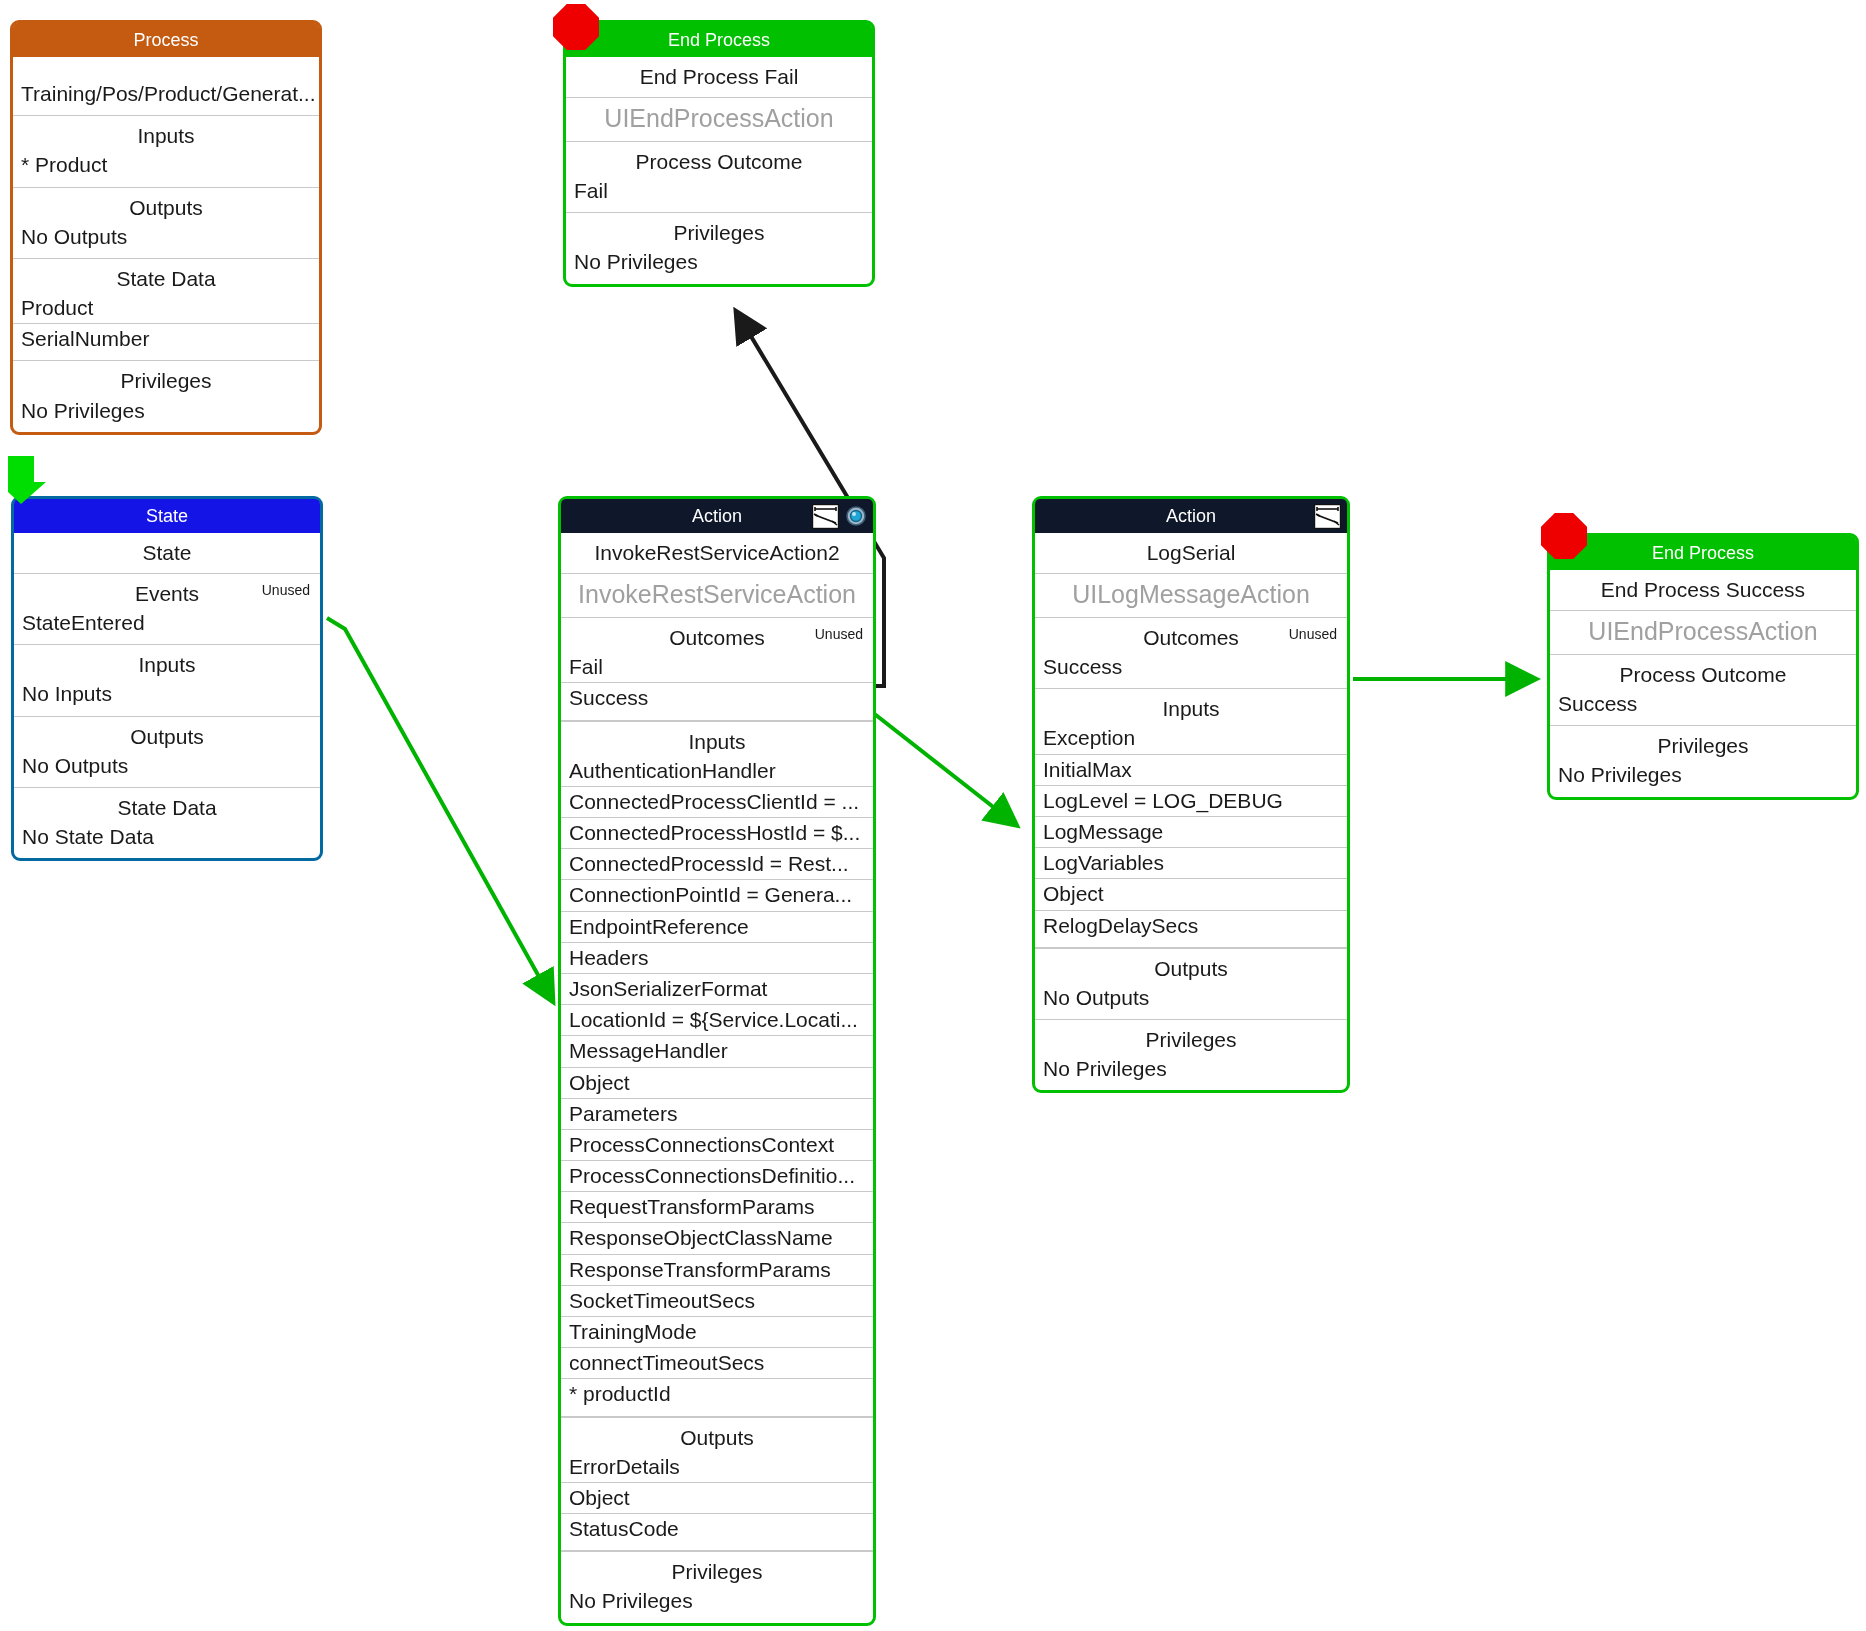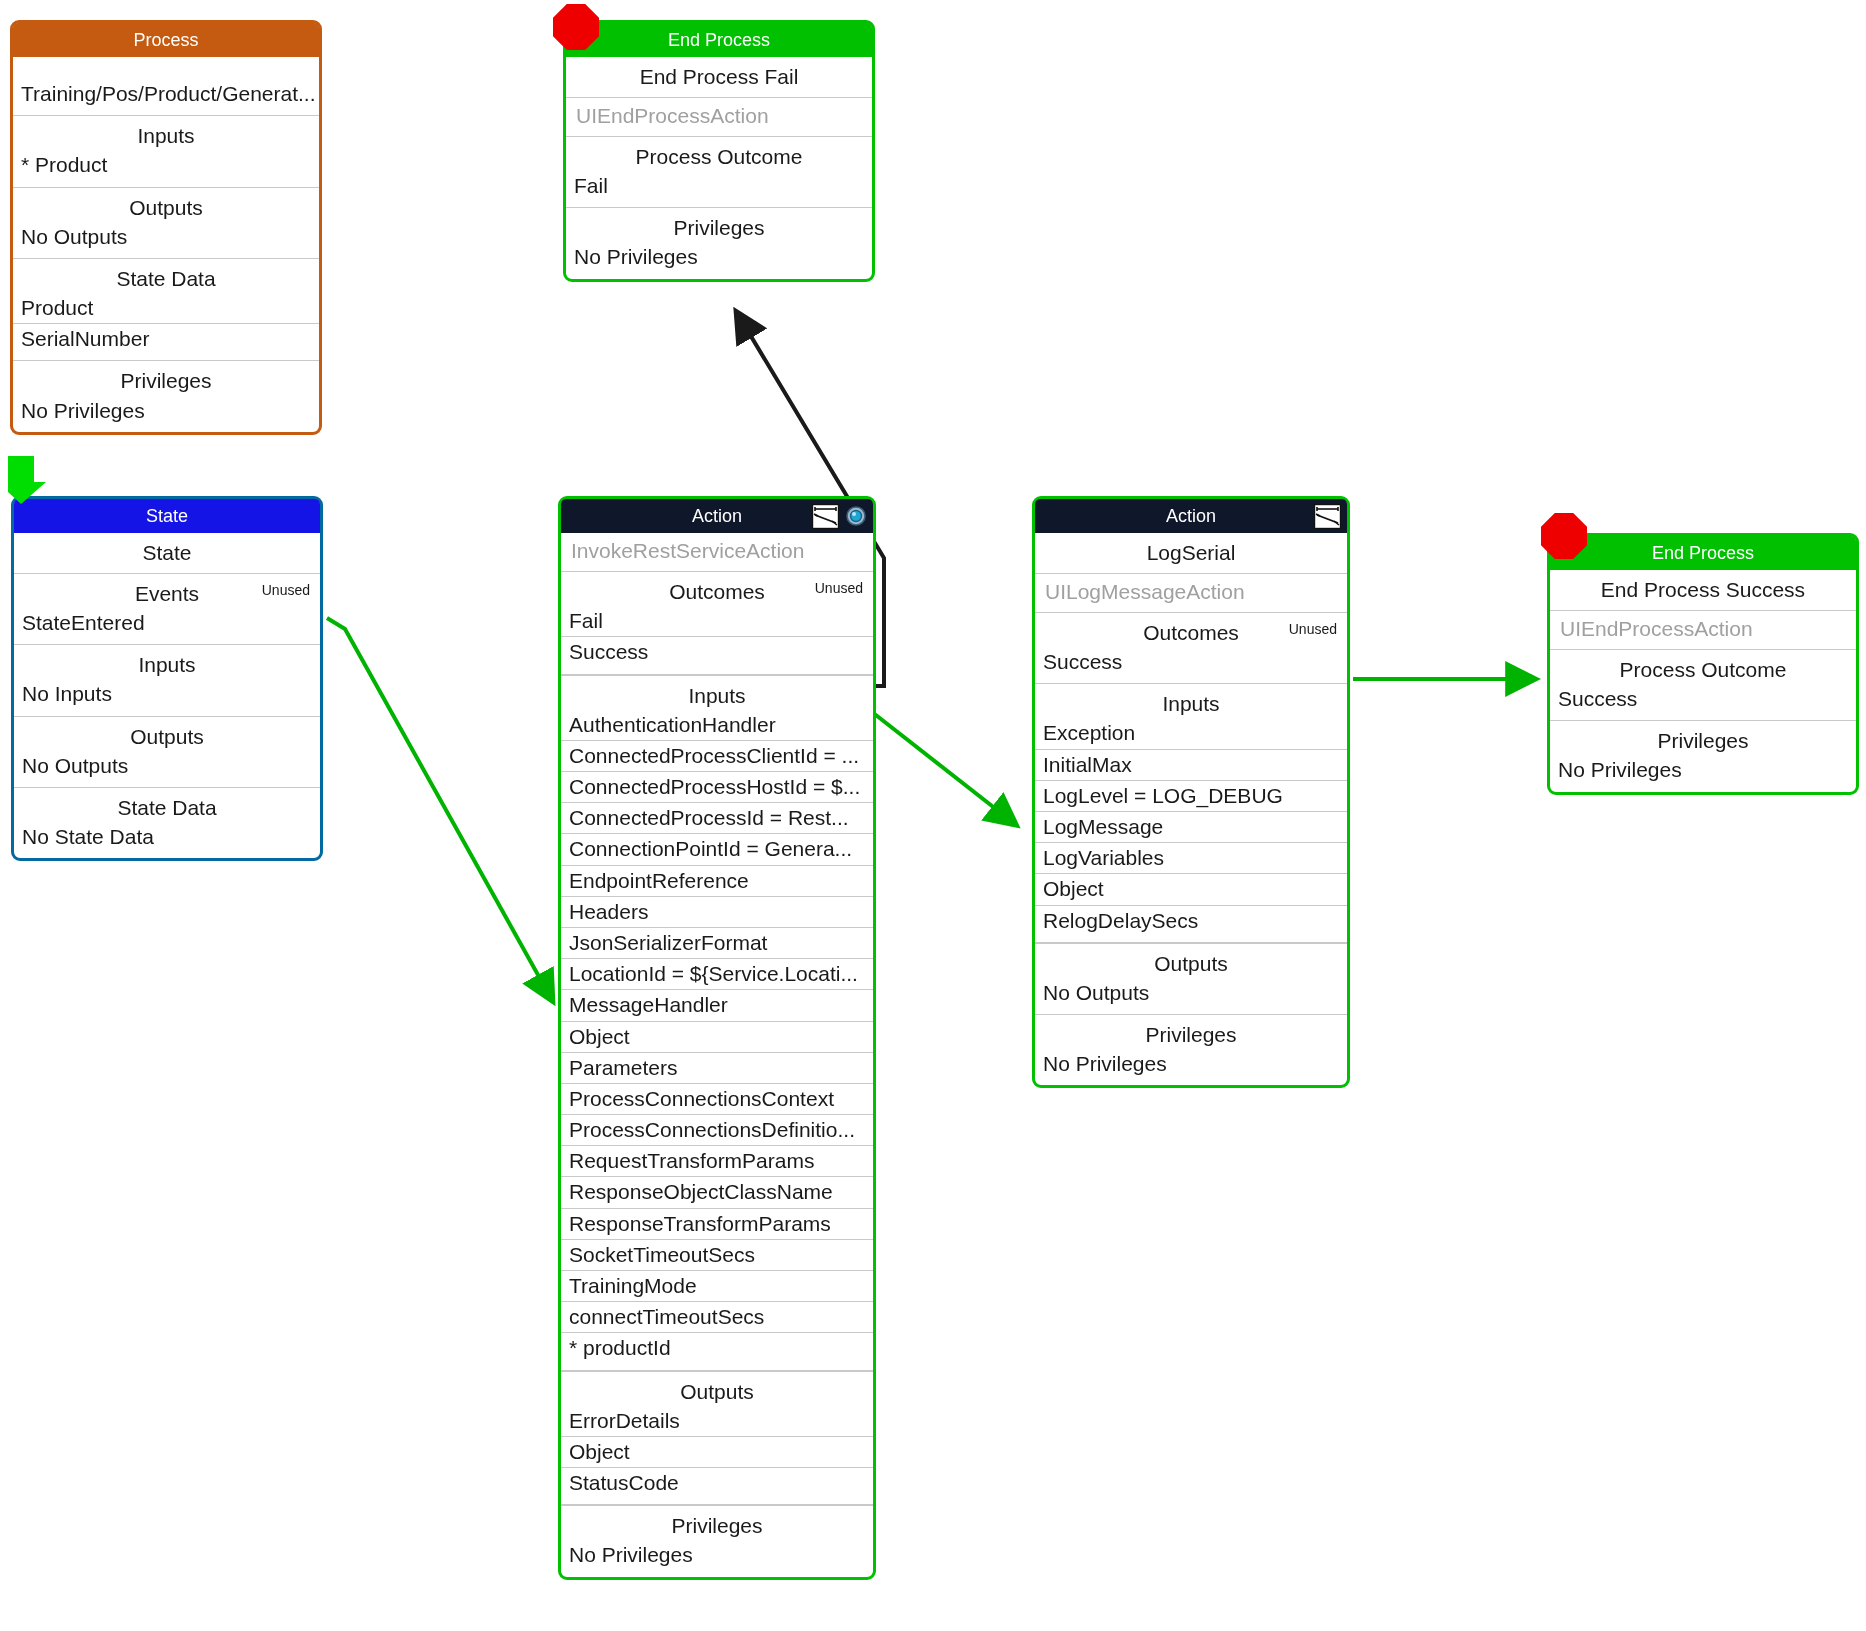--- a/index.html
+++ b/index.html
@@ -84,22 +84,23 @@
   }
   .sec-title.with-right { text-align: center; }
   .sec-title .right-note {
     position: absolute;
     right: 10px;
     top: 8px;
     font-size: 14px;
     color: #1a1a1a;
   }
   .sec-sub {
-    font-size: 21px;
+    font-size: 25px;
     color: #a0a0a0;
+    text-align: center;
     padding: 6px 10px 8px 10px;
   }
   .sec-plain {
     font-size: 21px;
     color: #1a1a1a;
     text-align: center;
     padding: 8px 10px 8px 10px;
   }
   .row {
     font-size: 21px;
@@ -241,20 +242,23 @@
           <line x1="3" y1="11" x2="24" y2="19" stroke="#111111" stroke-width="1.8"></line>
           <line x1="2" y1="10" x2="6" y2="12" stroke="#111111" stroke-width="1.6"></line>
           <line x1="20" y1="17" x2="25" y2="21" stroke="#111111" stroke-width="1.6"></line>
         </svg>
         <svg class="hdr-icon" width="22" height="22" viewBox="0 0 22 22">
           <circle cx="11" cy="11" r="9" fill="#9fb8cc" stroke="#3f5f78" stroke-width="1.6"></circle>
           <circle cx="11" cy="11" r="5.5" fill="#1fa5d6" stroke="#14698a" stroke-width="1.4"></circle>
           <circle cx="9" cy="9" r="2" fill="#bfe6f5"></circle>
         </svg>
       </span>
+    </div>
+    <div class="sec">
+      <div class="sec-plain">InvokeRestServiceAction2</div>
     </div>
     <div class="sec">
       <div class="sec-sub">InvokeRestServiceAction</div>
     </div>
     <div class="sec">
       <div class="sec-title with-right">
         <span>Outcomes</span>
         <span class="right-note">Unused</span>
       </div>
       <div class="row ruled">Fail</div>

